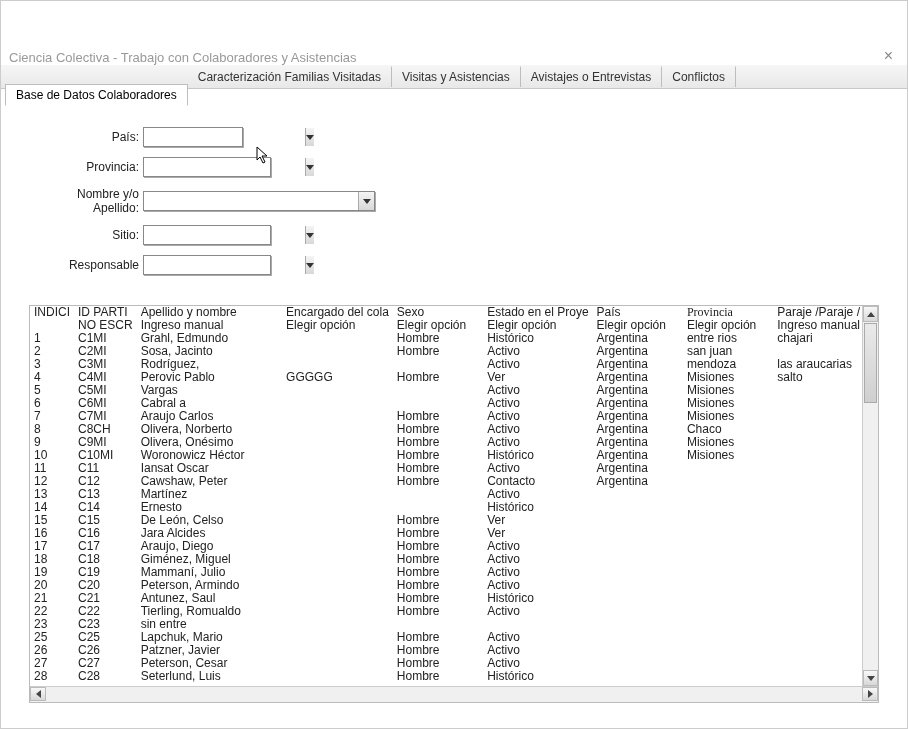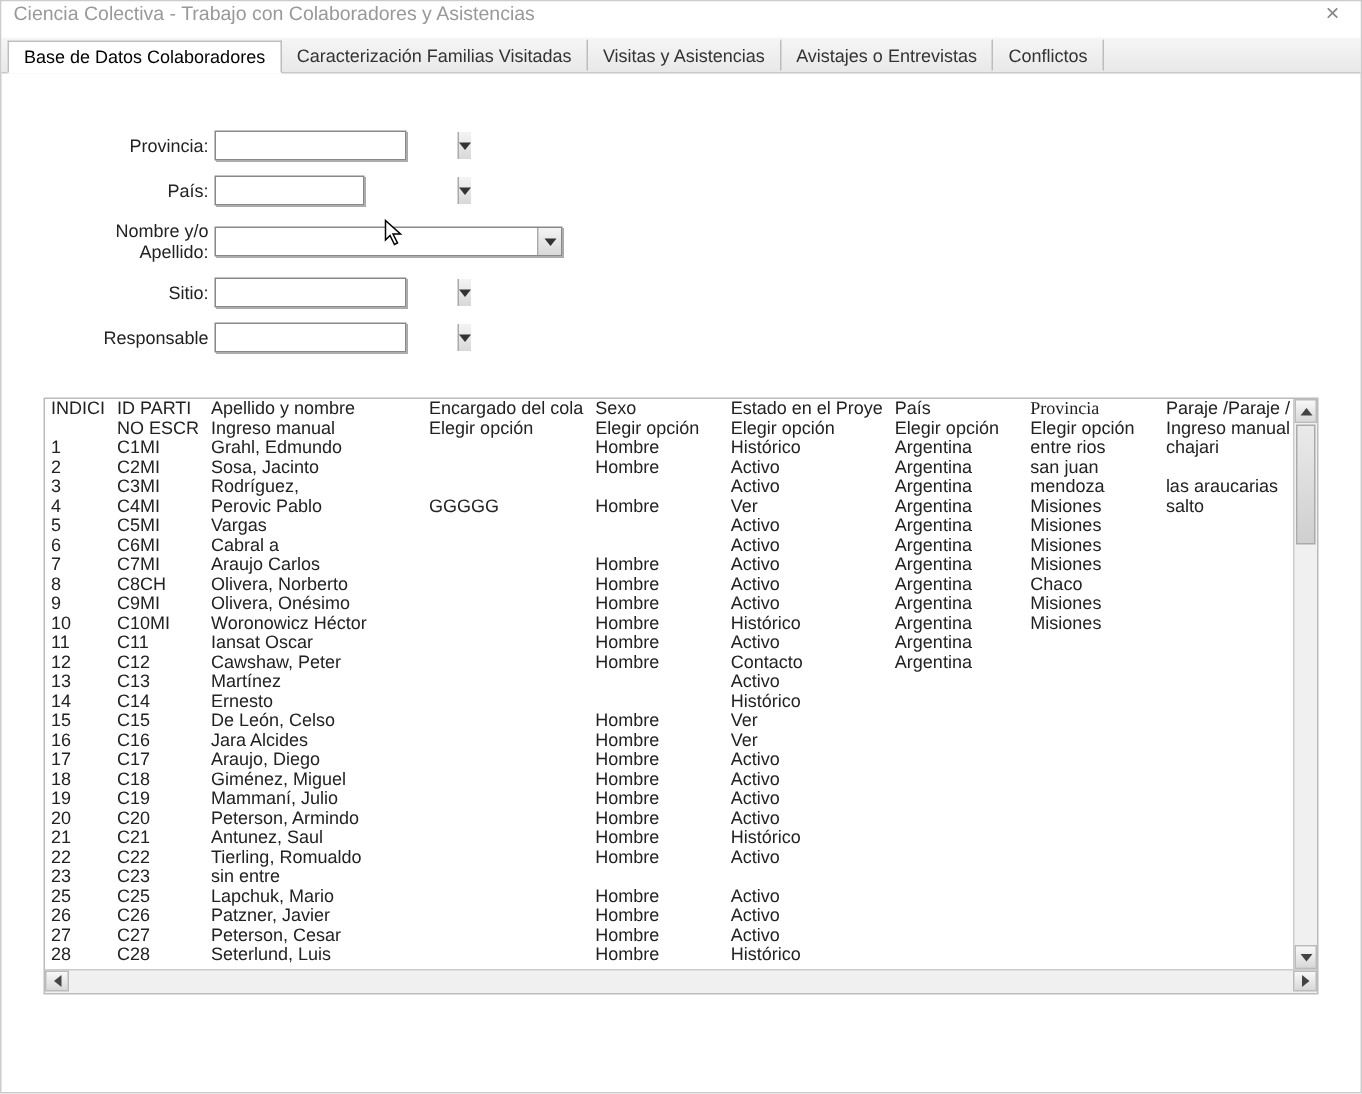--- a/index.html
+++ b/index.html
@@ -16,24 +16,25 @@
     border: 1px solid #ccc;
     background: #fff;
     display: flex;
     flex-direction: column;
     position: relative;
   }
   .titlebar {
     height: 24px;
     background: #fff;
     display: flex;
-    align-items: flex-start;
+    align-items: flex-end;
     justify-content: space-between;
     padding: 0 8px;
     color: #999;
+    margin-top: 40px;
   }
   .title-text { font-size: 13px; }
   .close-btn {
     font-size: 16px;
     color: #888;
     cursor: pointer;
     padding: 0 6px;
   }
   .tabbar {
     height: 24px;
@@ -49,21 +50,21 @@
     border-right: 1px solid #bdbdbd;
     border-top: 1px solid transparent;
     cursor: pointer;
     color: #333;
   }
   .tab.active {
     background: #fff;
     border: 1px solid #bdbdbd;
     border-bottom: 1px solid #fff;
     position: relative;
-    top: 1px;
+    top: 18px;
     color: #000;
   }
   .content {
     flex: 1;
     padding: 18px 28px 12px 28px;
     display: flex;
     flex-direction: column;
   }
   .filters {
     display: flex;
@@ -206,30 +207,30 @@
     <div class="tab">Visitas y Asistencias</div>
     <div class="tab">Avistajes o Entrevistas</div>
     <div class="tab">Conflictos</div>
   </div>
 
   <div class="content">
 
     <div class="filters">
 
       <div class="filter-row">
-        <span class="filter-label">Provincia:</span>
-        <div class="combo" style="width:128px">
+        <span class="filter-label">País:</span>
+        <div class="combo" style="width:100px">
           <input class="combo-input" value="" style="">
           <div class="combo-btn"></div>
         </div>
       </div>
 
       <div class="filter-row">
-        <span class="filter-label">País:</span>
-        <div class="combo" style="width:100px">
+        <span class="filter-label">Provincia:</span>
+        <div class="combo" style="width:128px">
           <input class="combo-input" value="" style="">
           <div class="combo-btn"></div>
         </div>
       </div>
 
       <div class="filter-row">
         <span class="filter-label">Nombre y/o Apellido:</span>
         <div class="combo" style="width:232px">
           <input class="combo-input" value="" style="">
           <div class="combo-btn"></div>

